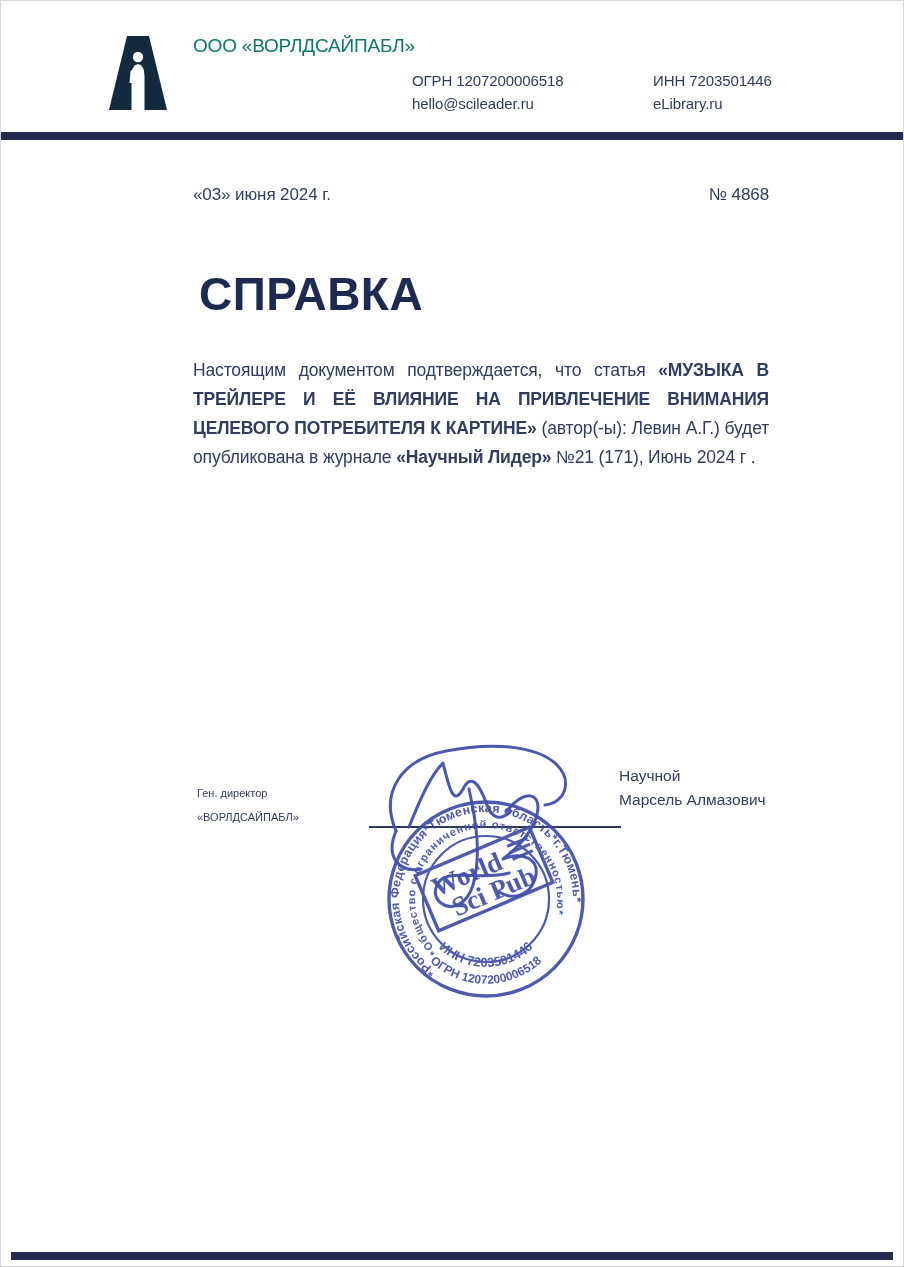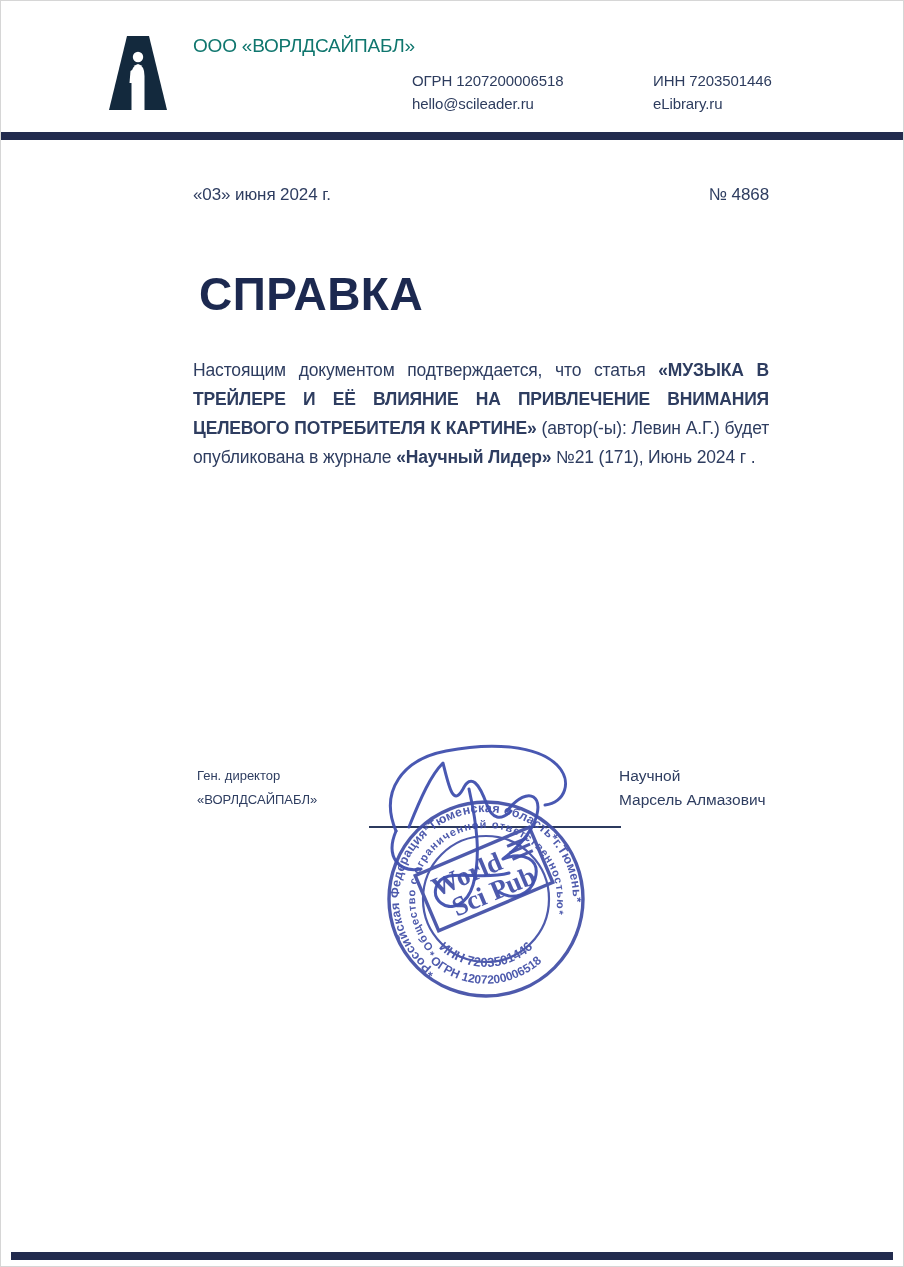--- a/index.html
+++ b/index.html
@@ -23,21 +23,21 @@
   .doc-number{right:134px;top:184px;font-size:17px;letter-spacing:-0.1px;text-align:center;}
   
   .title{left:190px;top:266px;font-size:46px;font-weight:700;letter-spacing:0.5px;color:#1c2950;margin-left:8px;}
   
   .para{left:192px;width:576px;font-size:17.5px;line-height:29px;text-align:justify;
         letter-spacing:-0.15px;color:#2e3d60;}
   .p1{top:355px;}
   .p2{top:506px;}
   .para b{font-weight:700;}
   
-  .sig-role{left:196px;top:763px;font-size:13px;line-height:24px;}
+  .sig-role{left:196px;top:780px;font-size:11px;line-height:24px;}
   .sig-name{left:618px;top:763px;font-size:15.5px;line-height:24px;}
   .sig-line{left:368px;top:825px;width:252px;height:2px;background:#2c3a5e;}
   .stamp{left:370px;top:783px;width:230px;height:230px;opacity:0.92;}
   .ink{left:340px;top:728px;width:300px;height:185px;}
   .stamp text{font-family:"Liberation Sans", sans-serif;}
   .stamp .serif{font-family:"Liberation Serif", serif;}
 </style>
 </head>
 <body>
 

